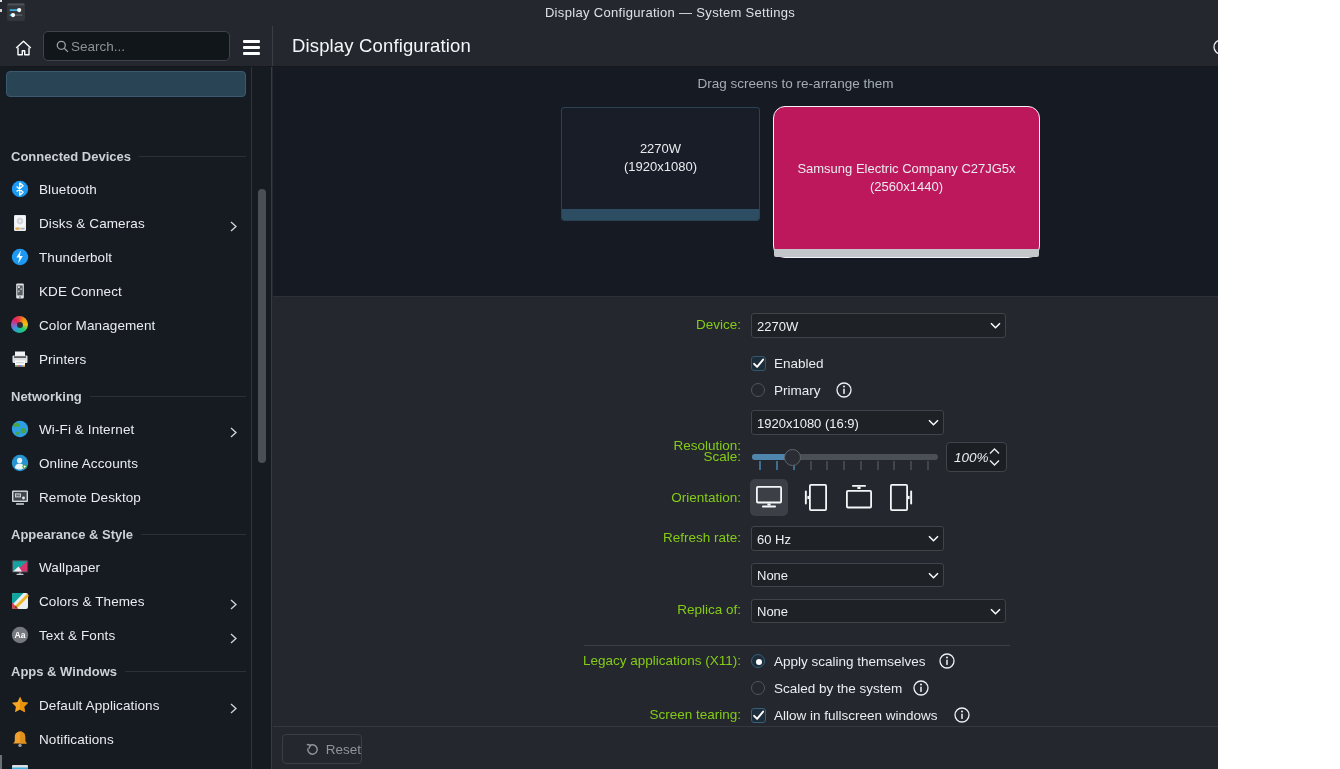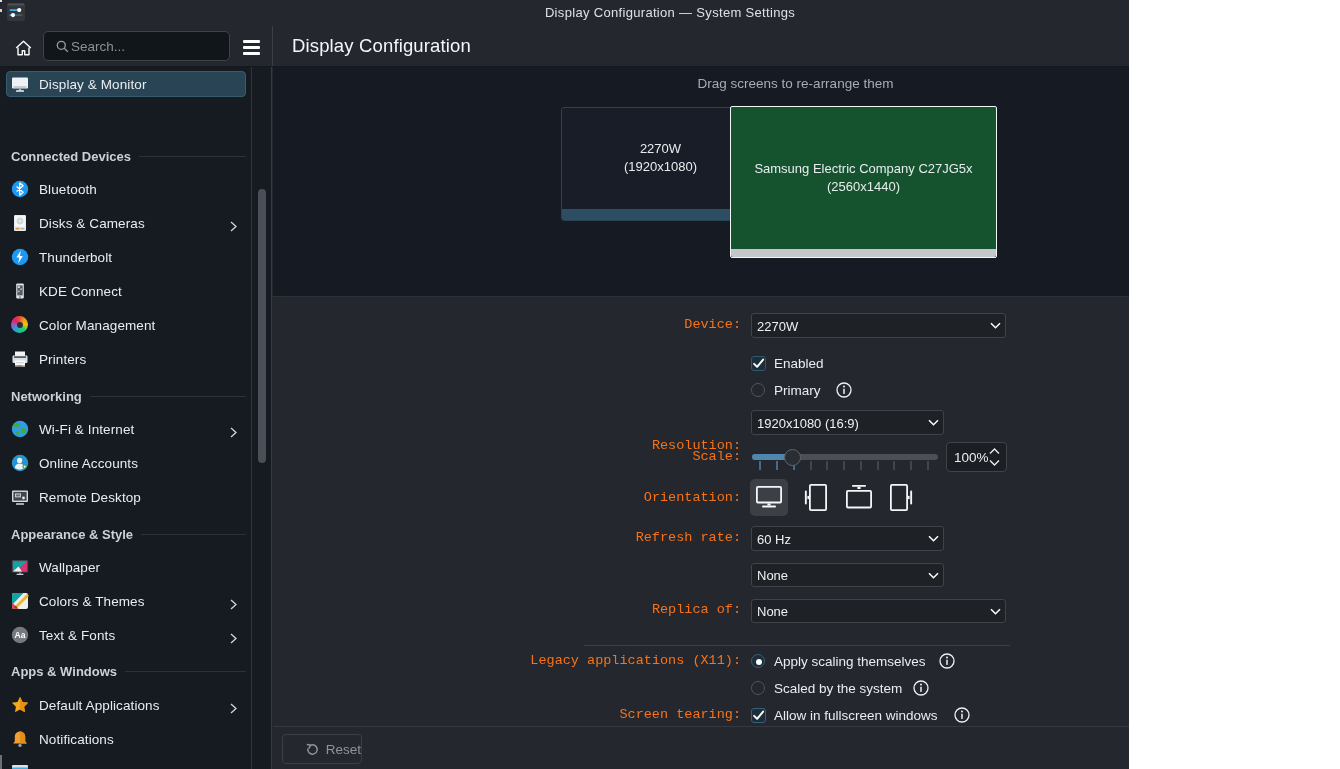--- a/index.html
+++ b/index.html
@@ -1,17 +1,17 @@
 <!DOCTYPE html>
 <html><head>
 <meta charset="utf-8">
 <style>
 * { margin:0; padding:0; box-sizing:border-box; }
 body { font-family:"Liberation Sans", sans-serif; }
-#win { position:relative; width:1129px; height:769px; background:#24272d; overflow:hidden; }
+#win { position:relative; width:1218px; height:769px; background:#24272d; overflow:hidden; }
 .abs { position:absolute; }
 
 #header { position:absolute; left:0; top:0; width:1340px; height:67px; background:#24282e; border-bottom:1px solid #15181d; }
 #wtitle { position:absolute; left:0; top:5px; width:1340px; text-align:center; font-size:13px; letter-spacing:0.32px; color:#dde1e5; }
 #pagetitle { position:absolute; left:292px; top:35px; font-size:18.5px; letter-spacing:0.15px; color:#f4f7f9; }
 #searchbox { position:absolute; left:43px; top:31px; width:187px; height:30px; border:1px solid #3f444b; border-radius:5px; background:#11161b; }
 #searchtxt { position:absolute; left:71px; top:39px; font-size:13.5px; color:#8b9197; }
 .hbar { position:absolute; left:243px; width:17px; height:2.6px; border-radius:1px; background:#fcfdfe; }
 #tsep { position:absolute; left:272px; top:26px; width:1px; height:40px; background:#3a3f45; }
 #identify { position:absolute; left:1234px; top:39px; font-size:13.5px; color:#eef1f4; }
@@ -25,45 +25,45 @@
 .sect { position:absolute; left:11px; width:235px; display:flex; align-items:center; gap:8px; font-size:13px; font-weight:bold; color:#ccd1d6; white-space:nowrap; }
 .sect i { flex:1; height:1px; background:#2c3138; }
 #selrow { position:absolute; left:6px; top:71px; width:240px; height:26px; background:#294454; border:1px solid #3a5a6e; border-radius:4px; }
 #sb-scroll { position:absolute; left:258px; top:189px; width:8px; height:274px; border-radius:4px; background:#4a4f57; }
 #sb-line { position:absolute; left:251px; top:67px; width:1px; height:702px; background:#30353c; }
 
 #screens { position:absolute; left:273px; top:67px; width:1045px; height:230px; background:#151a23; border-bottom:1px solid #2c3138; }
 #dragtxt { position:absolute; left:273px; top:76px; width:1045px; text-align:center; font-size:13.5px; color:#a7adb4; }
 #mon1 { position:absolute; left:561px; top:107px; width:199px; height:114px; background:#181d27; border:1px solid #2b4254; border-radius:3px; }
 #mon1 .strip { position:absolute; left:0; bottom:0; width:100%; height:11px; background:#2d4e62; border-radius:0 0 2px 2px; }
-#mon2 { position:absolute; left:730px; top:106px; width:267px; height:152px; background:#14532d; border:1.5px solid #f2f4f6; border-radius:2px; }
+#mon2 { position:absolute; left:773px; top:106px; width:267px; height:152px; background:#be185d; border:1.5px solid #f2f4f6; border-radius:12px; }
 #mon2 .strip { position:absolute; left:0; bottom:0; width:100%; height:8px; background:#c3c7ca; border-radius:0 0 2px 2px; }
 .monlab { position:absolute; width:100%; text-align:center; font-size:13px; color:#e9ecef; line-height:18px; }
 #gutter { position:absolute; left:1318px; top:67px; width:22px; height:659px; background:#24272d; border-left:1px solid #31363c; }
 #main-scroll { position:absolute; left:1324px; top:71px; width:10px; height:591px; border-radius:5px; background:#53585e; }
 
-.lbl { position:absolute; left:450px; width:291px; text-align:right; font-size:13.5px; color:#f97316; white-space:nowrap;font-family:Liberation Mono, monospace; }
+.lbl { position:absolute; left:450px; width:291px; text-align:right; font-size:13.5px; color:#84cc16; white-space:nowrap; }
 .dd { position:absolute; background:#1e2227; border:1px solid #3f444b; border-radius:3px; color:#eef1f3; font-size:13px; }
 .dd span { position:absolute; left:5px; top:50%; transform:translateY(-50%); white-space:nowrap; }
 .dd svg { position:absolute; right:4px; top:50%; margin-top:-3.5px; }
 .ctl-lab { position:absolute; left:774px; font-size:13.5px; color:#e9edf0; white-space:nowrap; }
 #cb1 { position:absolute; left:751px; top:356px; width:15px; height:15px; border-radius:3px; background:#1d2e3a; border:1px solid #32576c; }
 #cb2 { position:absolute; left:751px; top:708px; width:15px; height:15px; border-radius:3px; background:#1d2e3a; border:1px solid #36607a; }
 .radio { position:absolute; width:14px; height:14px; border-radius:50%; border:1px solid #4e565e; }
 #rad1 { left:751px; top:654px; border-color:#36607a; background:#1d2e3a; }
 #rad1::after { content:""; position:absolute; left:4px; top:4px; width:6px; height:6px; border-radius:50%; background:#fff; }
 #sep1 { position:absolute; left:584px; top:645px; width:426px; height:1px; background:#3b4046; }
 
 #sl-track { position:absolute; left:752px; top:454px; width:186px; height:6px; border-radius:3px; background:#4b5056; }
 #sl-fill { position:absolute; left:752px; top:454px; width:42px; height:6px; border-radius:3px; background:#4e86ad; }
 #sl-handle { position:absolute; left:784px; top:449px; width:17px; height:17px; border-radius:50%; background:#2a2e34; border:1.5px solid #60656c; }
 .tick { position:absolute; top:461px; width:1.5px; height:9px; background:#41464c; }
 .tick.b { background:#3c6e90; }
 #spin { position:absolute; left:946px; top:442px; width:61px; height:30px; border:1px solid #3f444b; border-radius:4px; background:#1b1f24; }
-#spin span { position:absolute; left:7px; top:7px; font-size:13.5px; color:#e9edf0; }
+#spin span { position:absolute; left:7px; top:7px; font-size:13.5px; color:#e9edf0;font-style:italic; }
 
 #ob1 { position:absolute; left:750px; top:479px; width:38px; height:37px; border-radius:5px; background:#3c4046; }
 
 #footer { position:absolute; left:273px; top:726px; width:1067px; height:43px; background:#24272d; border-top:1px solid #35393f; }
 .btn { position:absolute; top:734px; height:30px; border:1px solid #3a3f45; border-radius:4px; background:transparent; display:flex; align-items:center; justify-content:flex-end; gap:7px; font-size:13.5px; color:#8f959b; }
 </style>
 </head>
 <body>
 <div id="win">
   <div id="header"></div>
@@ -75,31 +75,20 @@
   <div class="hbar" style="top:46px"></div>
   <div class="hbar" style="top:52px"></div>
   <div id="tsep"></div>
   <div id="identify">Identify Screens</div>
 
   <div id="sidebar"></div>
   <div id="selrow"></div>
   <div id="sb-scroll"></div>
   <div id="sb-line"></div>
 
-  <div class="row" style="top:67px">
-      <span class="ic">
-        <svg width="18" height="18" viewBox="0 0 18 18">
-          <rect x="1" y="2.5" width="16" height="11" rx="1" fill="#eff2f4"></rect>
-          <rect x="2.5" y="11" width="13" height="2" fill="#c8ccd0"></rect>
-          <rect x="7.8" y="13.5" width="2.4" height="2" fill="#aab0b5"></rect>
-          <rect x="5" y="15.2" width="8" height="1.6" rx="0.5" fill="#eff2f4"></rect>
-        </svg>
-      </span>
-      <span class="tx">Display &amp; Monitor</span>
-    </div>
   <div class="sect" style="top:149px">Connected Devices<i></i></div>
   <div class="row" style="top:172px">
       <span class="ic">
         <svg width="18" height="18" viewBox="0 0 18 18">
           <circle cx="9" cy="9" r="8.2" fill="#1d99f3"></circle>
           <path d="M8.7 2.8v12.4l3.4-3L5.6 6.4m3.1-3.6l3.4 3-6.5 5.8" stroke="#fff" stroke-width="1.3" fill="none" stroke-linejoin="round"></path>
         </svg>
       </span>
       <span class="tx">Bluetooth</span>
     </div>

